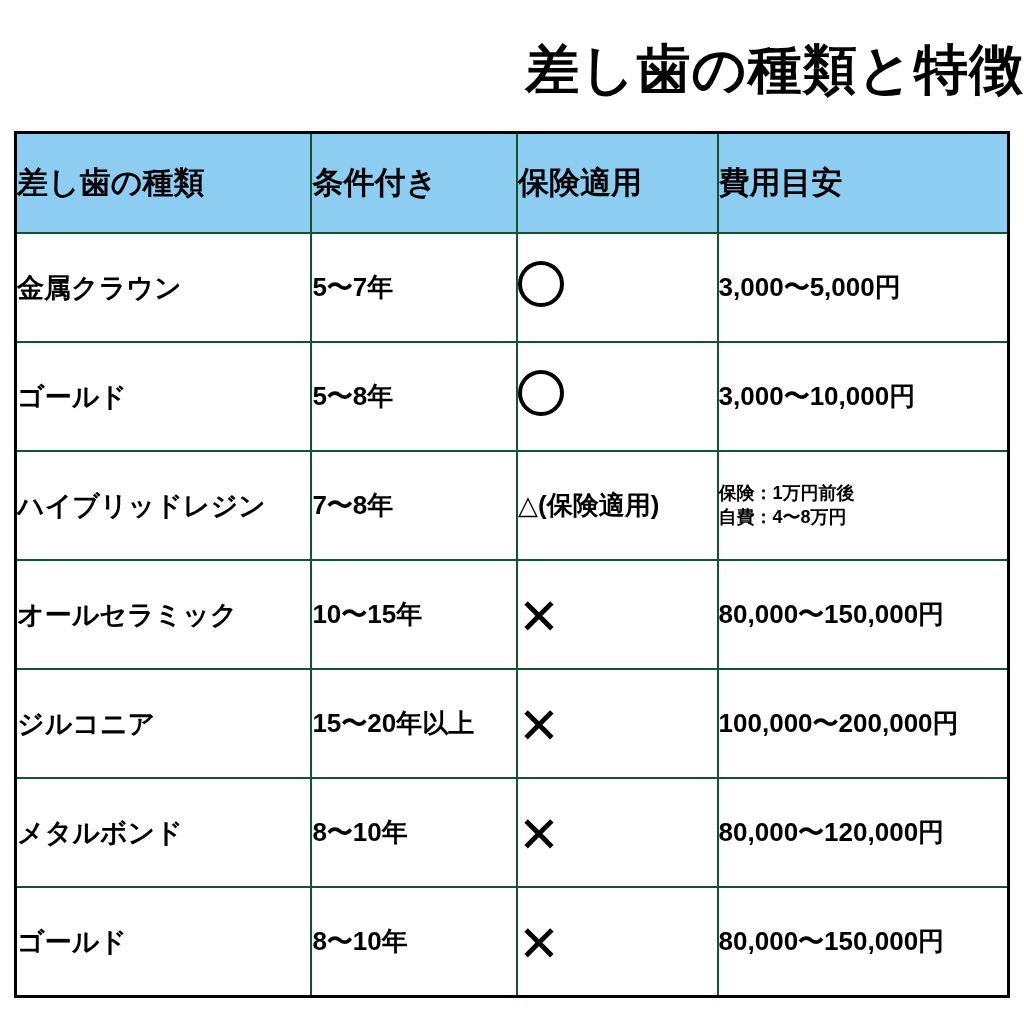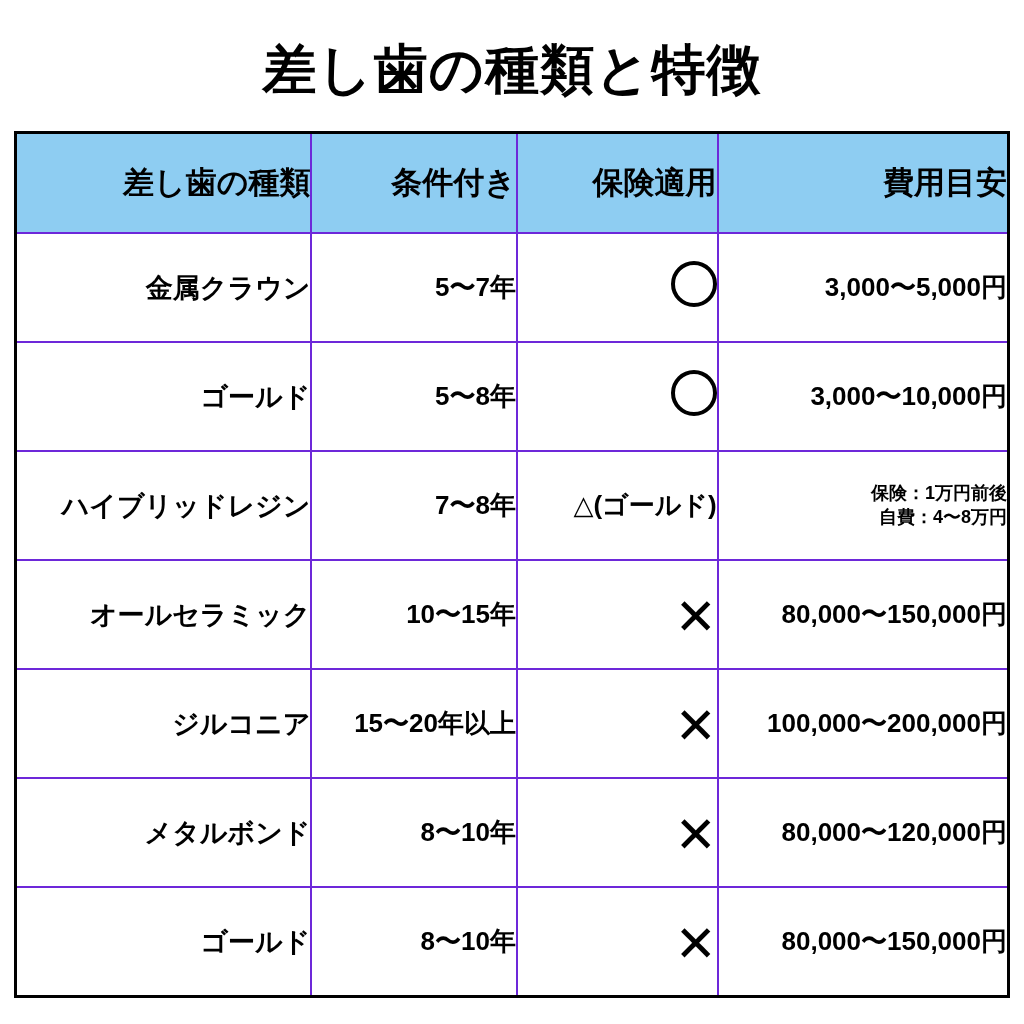--- a/index.html
+++ b/index.html
@@ -14,41 +14,41 @@
     color: #000000;
     overflow: hidden;
   }
   .page {
     width: 1024px;
     height: 1024px;
     box-sizing: border-box;
     position: relative;
   }
   .title {
-    text-align: center;
+    text-align: right;
     font-size: 54px;
     font-weight: bold;
     letter-spacing: 1px;
     margin: 0;
     padding-top: 34px;
     padding-bottom: 24px;
     color: #000000;
   }
   .table-wrap {
     padding: 0 14px;
   }
   table.spec {
     width: 996px;
     border-collapse: collapse;
     table-layout: fixed;
     border: 3px solid #000000;
   }
   table.spec th, table.spec td {
-    border: 2px solid #6d28d9;
-    text-align: right;
+    border: 2px solid #14532d;
+    text-align: left;
     vertical-align: middle;
     padding: 0;
   }
   thead th {
     background: #8ecdf2;
     font-size: 31px;
     font-weight: bold;
     height: 98px;
     color: #000;
   }
@@ -133,21 +133,21 @@
           <td class="life-cell">5〜8年</td>
           <td class="ins-cell">
             <span class="mark-circle"></span>
           </td>
           <td class="cost-cell">3,000〜10,000円</td>
         </tr>
 
         <tr>
           <td class="type-cell shrink">ハイブリッドレジン</td>
           <td class="life-cell">7〜8年</td>
-          <td class="ins-cell mark-tri">△(ゴールド)</td>
+          <td class="ins-cell mark-tri">△(保険適用)</td>
           <td class="cost-cell">
             <div class="cost-two-line">
               <div>保険：1万円前後</div>
               <div>自費：4〜8万円</div>
             </div>
           </td>
         </tr>
 
         <tr>
           <td class="type-cell">オールセラミック</td>

